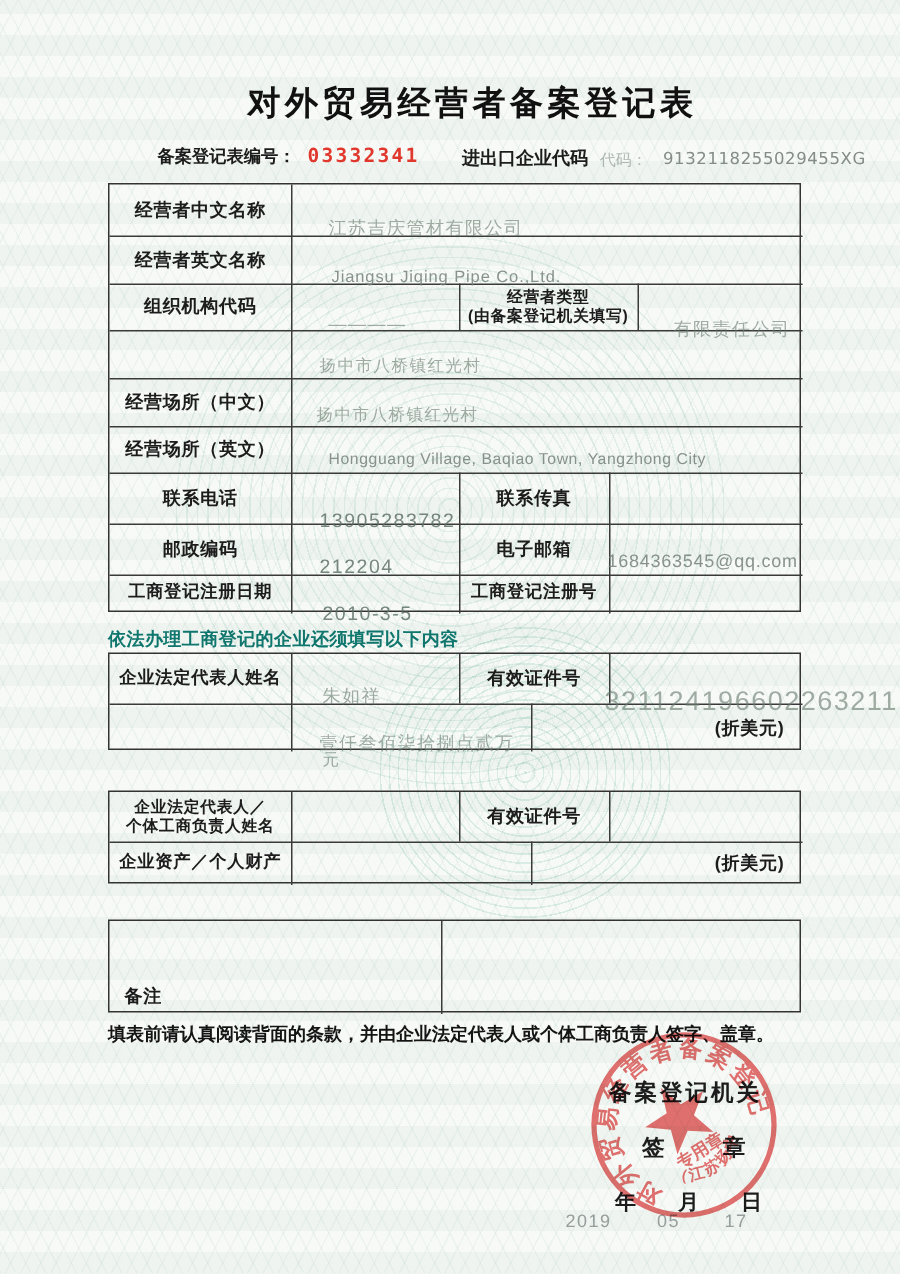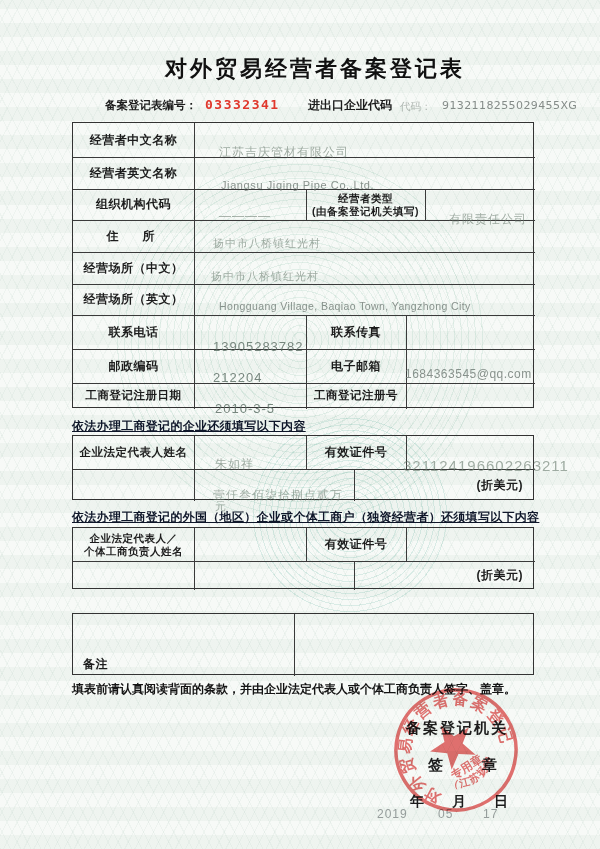--- a/index.html
+++ b/index.html
@@ -34,21 +34,21 @@
   .hl{height:1px;}
   .vl{width:1px;}
   .lab{position:absolute;display:flex;align-items:center;justify-content:center;text-align:center;
        font-size:12px;font-weight:bold;letter-spacing:.5px;color:#1c1c1c;line-height:1.2;}
   .lab.sm{font-size:10.5px;flex-direction:column;}
   .lab.right{justify-content:flex-end;padding-right:12px;box-sizing:border-box;}
   .val{position:absolute;white-space:nowrap;font-size:12px;letter-spacing:1px;
        color:rgba(106,125,112,.62);}
   .val.mid{color:rgba(92,110,100,.82);}
   .val.gray{color:rgba(118,128,122,.85);}
-  .sec-title{position:absolute;left:72px;font-size:12px;font-weight:bold;color:#0f172a;letter-spacing:.3px;text-decoration:underline;}
+  .sec-title{position:absolute;left:72px;font-size:12px;font-weight:bold;color:#0f766e;letter-spacing:.3px;}
   .notice{position:absolute;left:72px;top:681px;width:500px;font-size:12px;font-weight:bold;color:#141414;}
   .authority{position:absolute;left:406px;top:719px;font-size:15px;font-weight:bold;letter-spacing:2px;z-index:4;}
   .seal-sign{position:absolute;left:428px;top:756px;font-size:15px;font-weight:bold;letter-spacing:12px;z-index:4;}
   .ymd{position:absolute;top:793px;font-size:14px;font-weight:bold;z-index:4;}
   .dnum{position:absolute;top:807px;font-size:12px;color:rgba(140,148,146,.9);letter-spacing:1px;z-index:4;}
   .stamp{position:absolute;left:381px;top:675px;width:150px;height:150px;z-index:6;
          transform:rotate(-32deg);opacity:.82;mix-blend-mode:multiply;}
 </style>
 </head>
 <body>
@@ -82,21 +82,20 @@
     <i class="vl" style="left:233px;top:192px;height:94px;"></i>
     <i class="vl" style="left:333px;top:192px;height:94px;"></i>
 
     <div class="lab" style="left:0;top:0;width:121px;height:34px;">经营者中文名称</div>
     <div class="lab" style="left:0;top:34px;width:121px;height:32px;">经营者英文名称</div>
     <div class="lab" style="left:0;top:66px;width:121px;height:31px;">组织机构代码</div>
     <div class="lab sm" style="left:233px;top:66px;width:119px;height:31px;">
       <span>经营者类型</span>
       <span>(由备案登记机关填写)</span>
     </div>
-    <div class="lab" style="left:0;top:97px;width:121px;height:32px;letter-spacing:6px;">住　所</div>
     <div class="lab" style="left:0;top:129px;width:121px;height:32px;">经营场所（中文）</div>
     <div class="lab" style="left:0;top:161px;width:121px;height:31px;">经营场所（英文）</div>
     <div class="lab" style="left:0;top:192px;width:121px;height:34px;">联系电话</div>
     <div class="lab" style="left:233px;top:192px;width:100px;height:34px;">联系传真</div>
     <div class="lab" style="left:0;top:226px;width:121px;height:34px;">邮政编码</div>
     <div class="lab" style="left:233px;top:226px;width:100px;height:34px;">电子邮箱</div>
     <div class="lab" style="left:0;top:260px;width:121px;height:26px;font-size:11.5px;">工商登记注册日期</div>
     <div class="lab" style="left:233px;top:260px;width:100px;height:26px;font-size:11.5px;">工商登记注册号</div>
 
     <span class="val" style="left:146px;top:21px;">江苏吉庆管材有限公司</span>
@@ -116,37 +115,37 @@
   <div class="tbl t2">
     <i class="hl" style="top:33px;left:0;width:462px;"></i>
     <i class="vl" style="left:121px;top:0;height:65px;"></i>
     <i class="vl" style="left:233px;top:0;height:33px;"></i>
     <i class="vl" style="left:333px;top:0;height:33px;"></i>
     <i class="vl" style="left:281px;top:33px;height:32px;"></i>
     <div class="lab" style="left:0;top:0;width:121px;height:33px;font-size:11.5px;">企业法定代表人姓名</div>
     <div class="lab" style="left:233px;top:0;width:100px;height:33px;">有效证件号</div>
     <div class="lab right" style="left:281px;top:33px;width:181px;height:32px;">(折美元)</div>
     <span class="val" style="left:142px;top:20px;">朱如祥</span>
-    <span class="val" style="left:330px;top:21px;font-size:15px;letter-spacing:1px;">321124196602263211</span>
+    <span class="val" style="left:330px;top:21px;font-size:18px;letter-spacing:1px;">321124196602263211</span>
     <span class="val" style="left:140px;top:51px;">壹仟叁佰柒拾捌点贰万</span>
     <span class="val" style="left:142px;top:63px;font-size:11px;">元</span>
   </div>
 
-  <div class="sec-title" style="top:509px;">依法办理工商登记的外国（地区）企业或个体工商户（独资经营者）还须填写以下内容</div>
   <div class="tbl t3">
     <i class="hl" style="top:33px;left:0;width:462px;"></i>
     <i class="vl" style="left:121px;top:0;height:62px;"></i>
     <i class="vl" style="left:233px;top:0;height:33px;"></i>
     <i class="vl" style="left:333px;top:0;height:33px;"></i>
     <i class="vl" style="left:281px;top:33px;height:29px;"></i>
     <div class="lab sm" style="left:0;top:0;width:121px;height:33px;font-weight:bold;">
       <span>企业法定代表人／</span>
       <span>个体工商负责人姓名</span>
     </div>
     <div class="lab" style="left:233px;top:0;width:100px;height:33px;">有效证件号</div>
+    <div class="lab" style="left:0;top:33px;width:121px;height:29px;font-size:11.5px;">企业资产／个人财产</div>
     <div class="lab right" style="left:281px;top:33px;width:181px;height:29px;">(折美元)</div>
   </div>
 
   <div class="tbl t4">
     <i class="vl" style="left:221px;top:0;height:62px;"></i>
     <div class="lab" style="left:10px;top:6px;width:40px;height:16px;justify-content:flex-start;margin-top:36px;">备注</div>
   </div>
 
   <div class="notice">填表前请认真阅读背面的条款，并由企业法定代表人或个体工商负责人签字、盖章。</div>
   <div class="authority">备案登记机关</div>

